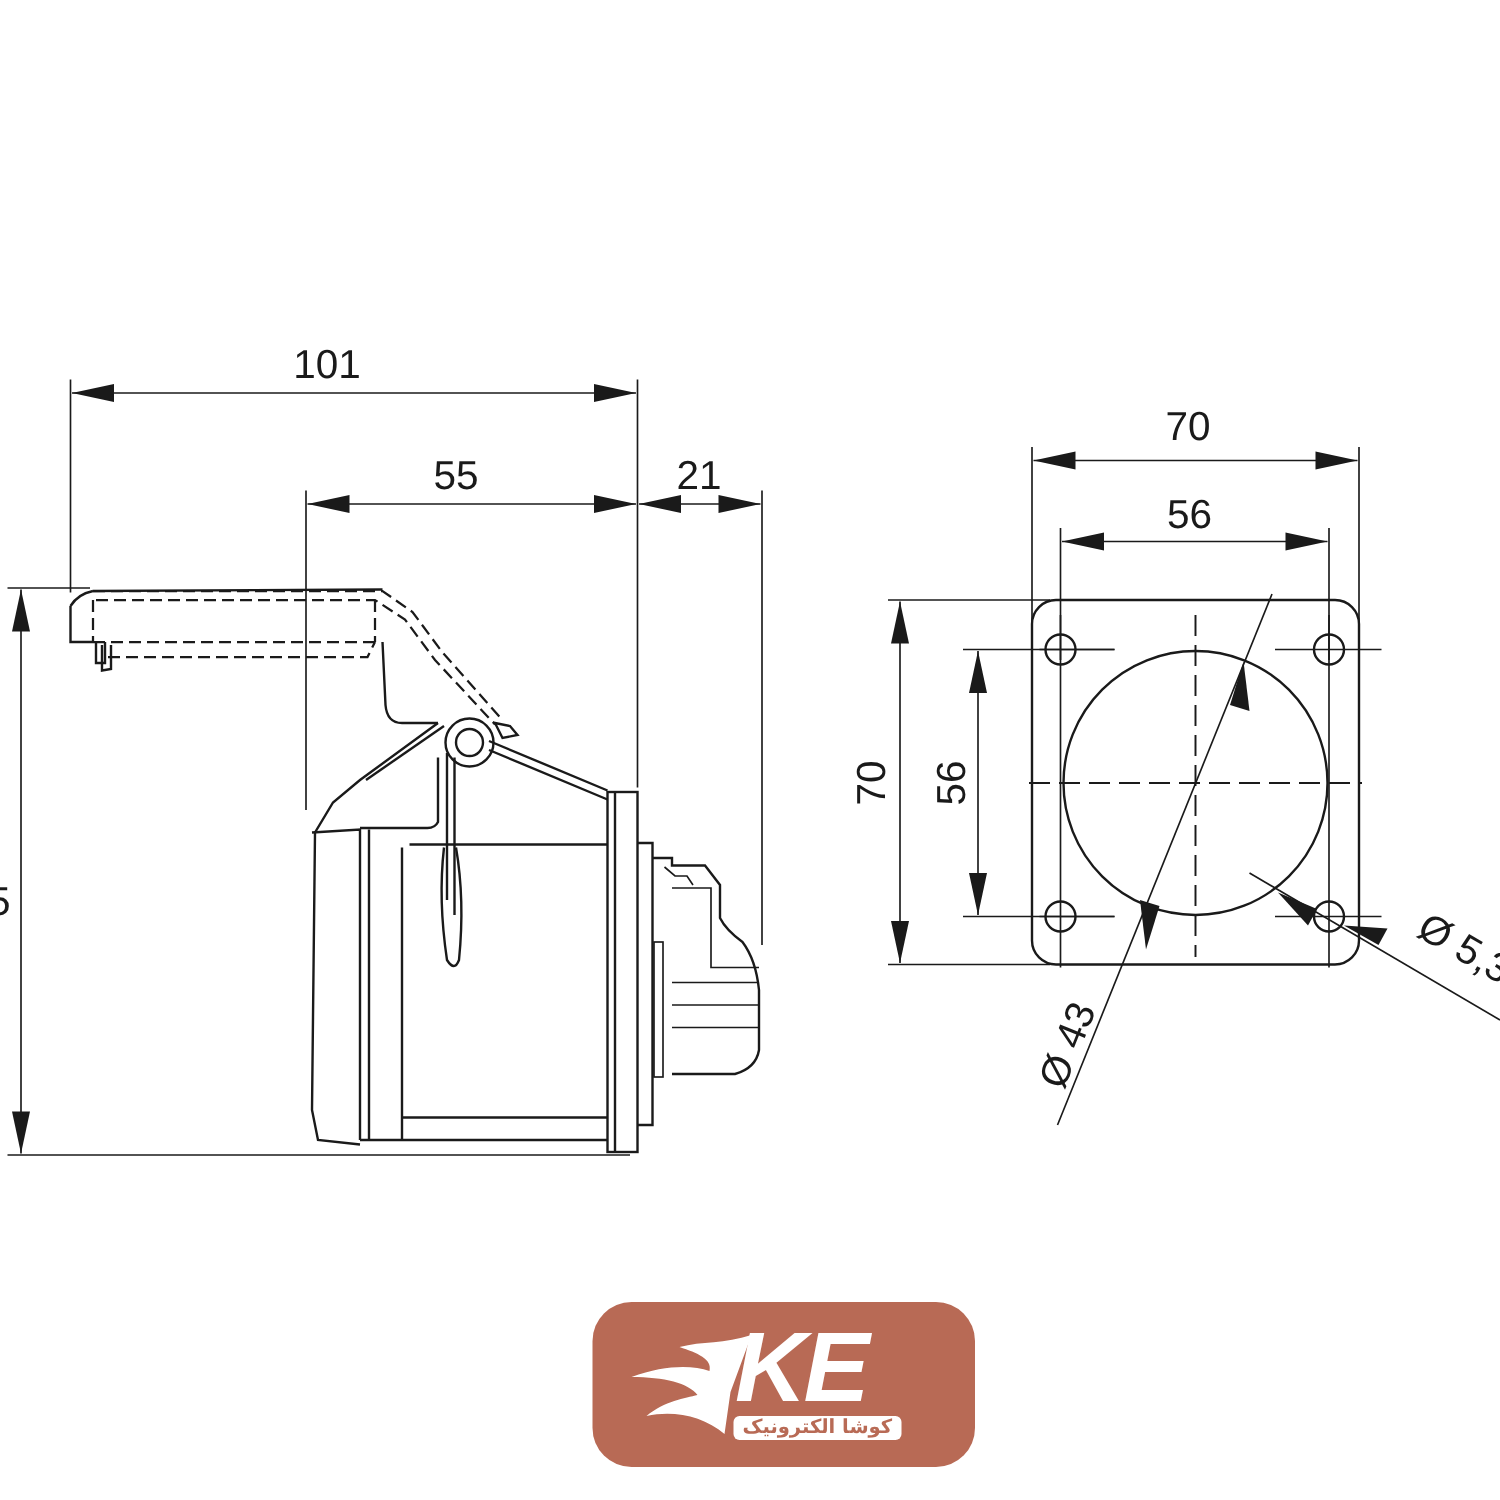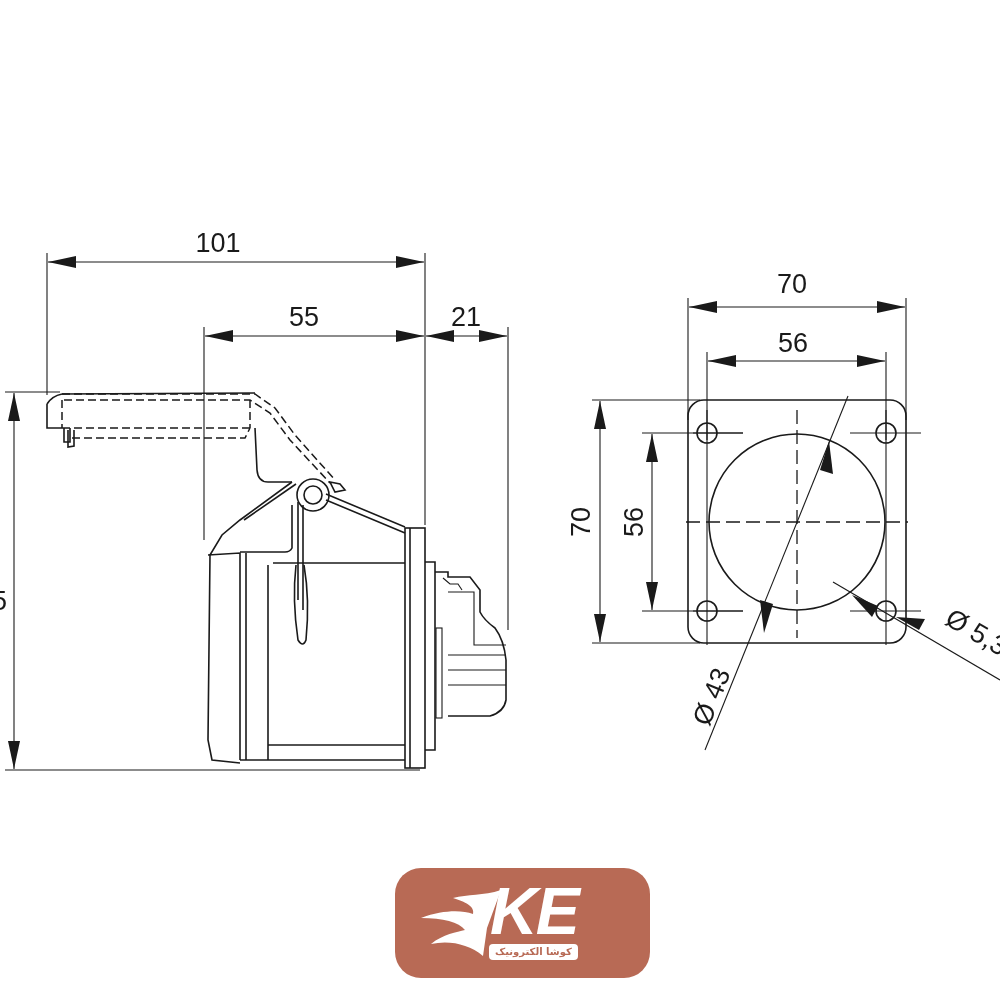--- a/index.html
+++ b/index.html
@@ -6,21 +6,21 @@
   body { width: 1000px; height: 1000px; position: relative; overflow: hidden; font-family: "Liberation Sans", sans-serif; }
   #drawing { position: absolute; left: 0; top: 0; width: 1000px; height: 1000px; }
   .dimtxt { font-family: "Liberation Sans", sans-serif; font-size: 27px; fill: #1a1a1a; }
   .ln { stroke: #1a1a1a; stroke-width: 1.6; fill: none; }
   .thin { stroke: #1a1a1a; stroke-width: 1.1; fill: none; }
   .dash { stroke: #1a1a1a; stroke-width: 1.5; fill: none; stroke-dasharray: 8 4; }
   .center { stroke: #1a1a1a; stroke-width: 1.3; fill: none; stroke-dasharray: 14 6; }
   .arrow { fill: #1a1a1a; }
   #logo { position: absolute; left: 395px; top: 868px; width: 215px; height: 110px; border-radius: 26px; }
   #logo-text { position: absolute; left: 95px; top: 10px; font-family: "Liberation Sans", sans-serif; font-weight: bold; font-style: italic; font-size: 66px; color: #ffffff; letter-spacing: -2px; line-height: 66px; }
-  #logo-sub { position: absolute; left: 94px; top: 76px; background: #ffffff; border-radius: 4px; padding: 0 6px; font-family: "DejaVu Sans", sans-serif; font-weight: bold; font-size: 10px; line-height: 16px; }
+  #logo-sub { position: absolute; left: 94px; top: 76px; background: #ffffff; border-radius: 4px; padding: 0 6px; font-family: "DejaVu Sans", sans-serif; font-weight: bold; font-size: 13px; line-height: 16px; }
   #logo-wave { position: absolute; left: 18px; top: 20px; width: 90px; height: 70px; }
 </style>
 </head>
 <body>
 
 <svg id="drawing" viewBox="0 0 1000 1000" xmlns="http://www.w3.org/2000/svg">
   <defs>
     <marker id="arr" viewBox="0 0 10 10" refX="10" refY="5" markerWidth="10" markerHeight="10" markerUnits="userSpaceOnUse" orient="auto-start-reverse">
       <path d="M0,2 L10,5 L0,8 z" class="arrow"></path>
     </marker>

